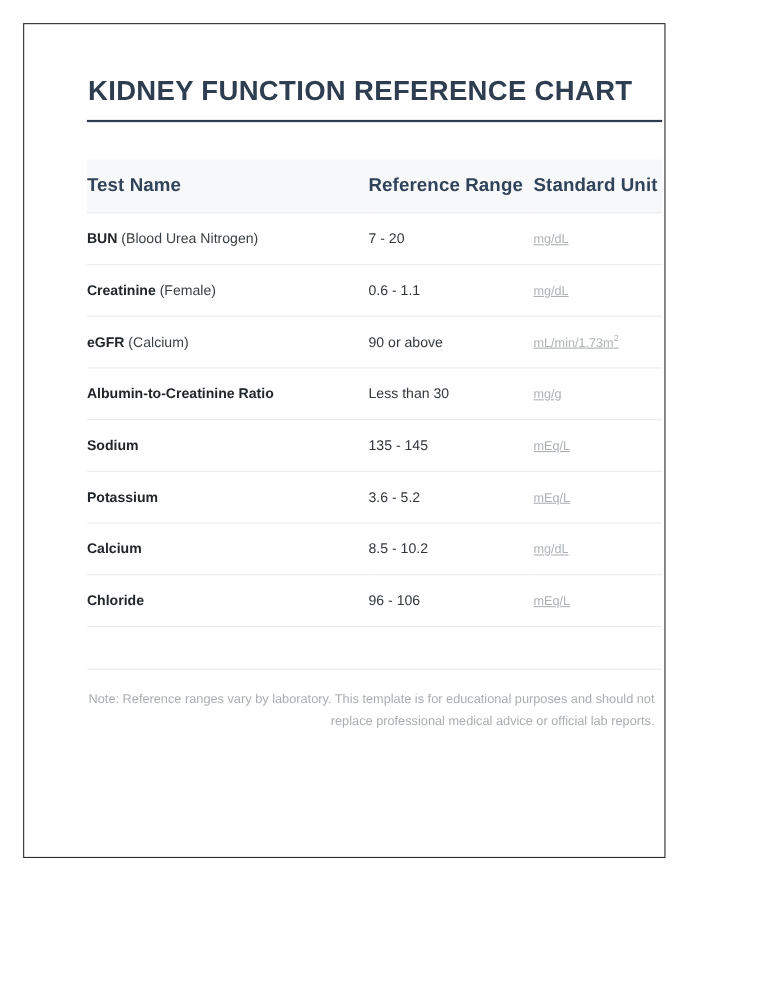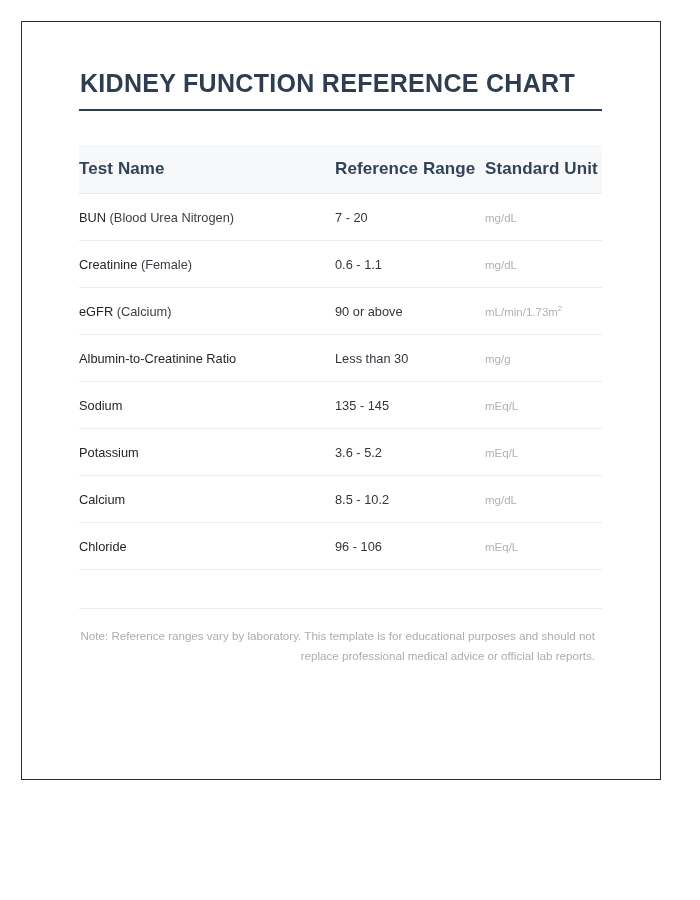--- a/index.html
+++ b/index.html
@@ -11,21 +11,21 @@
     width: 700px;
     height: 900px;
     font-family: "Liberation Sans", sans-serif;
     -webkit-font-smoothing: antialiased;
   }
 
   .page {
     position: absolute;
     left: 21px;
     top: 21px;
-    width: 640px;
+    width: 584px;
     height: 759px;
     border: 1px solid #2b2b2b;
     box-sizing: border-box;
     background: #ffffff;
   }
 
   .inner {
     position: absolute;
     left: 57px;
     top: 47px;
@@ -76,37 +76,38 @@
     vertical-align: middle;
     height: 16px;
   }
   tbody td.c1 { padding-left: 15px; }
 
   .test-name {
     font-size: 12.8px;
     color: #22262b;
   }
   .test-name .nm {
-    font-weight: 400;
+    font-weight: 700;
   }
   .test-name .qual {
     font-weight: 400;
     color: #3a3f45;
   }
 
   .range {
     font-size: 12.8px;
     color: #32373d;
     font-weight: 400;
   }
 
   .unit {
     font-size: 11.5px;
     color: #aeb2b6;
     font-weight: 400;
+    text-decoration: underline;
   }
   .unit sup {
     font-size: 8px;
     vertical-align: super;
     line-height: 0;
   }
 
   .footer-rule {
     width: 523px;
     height: 1px;

